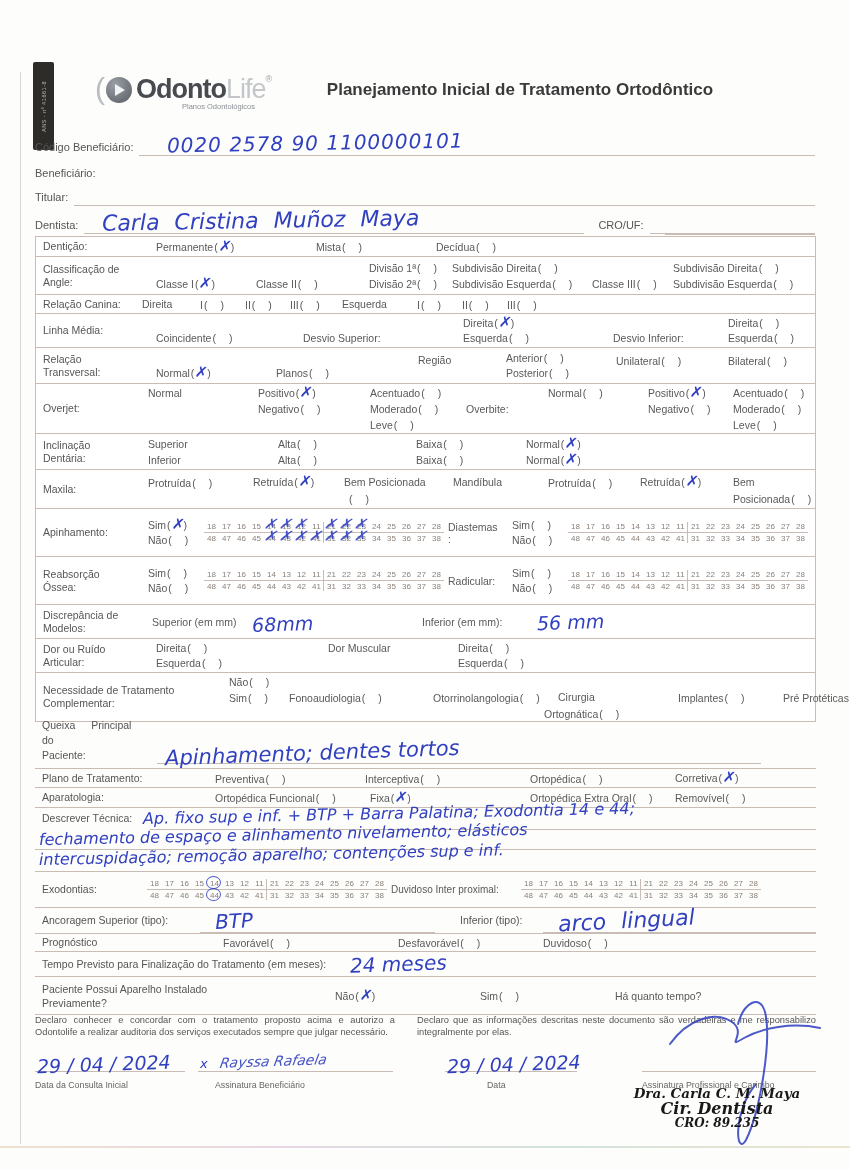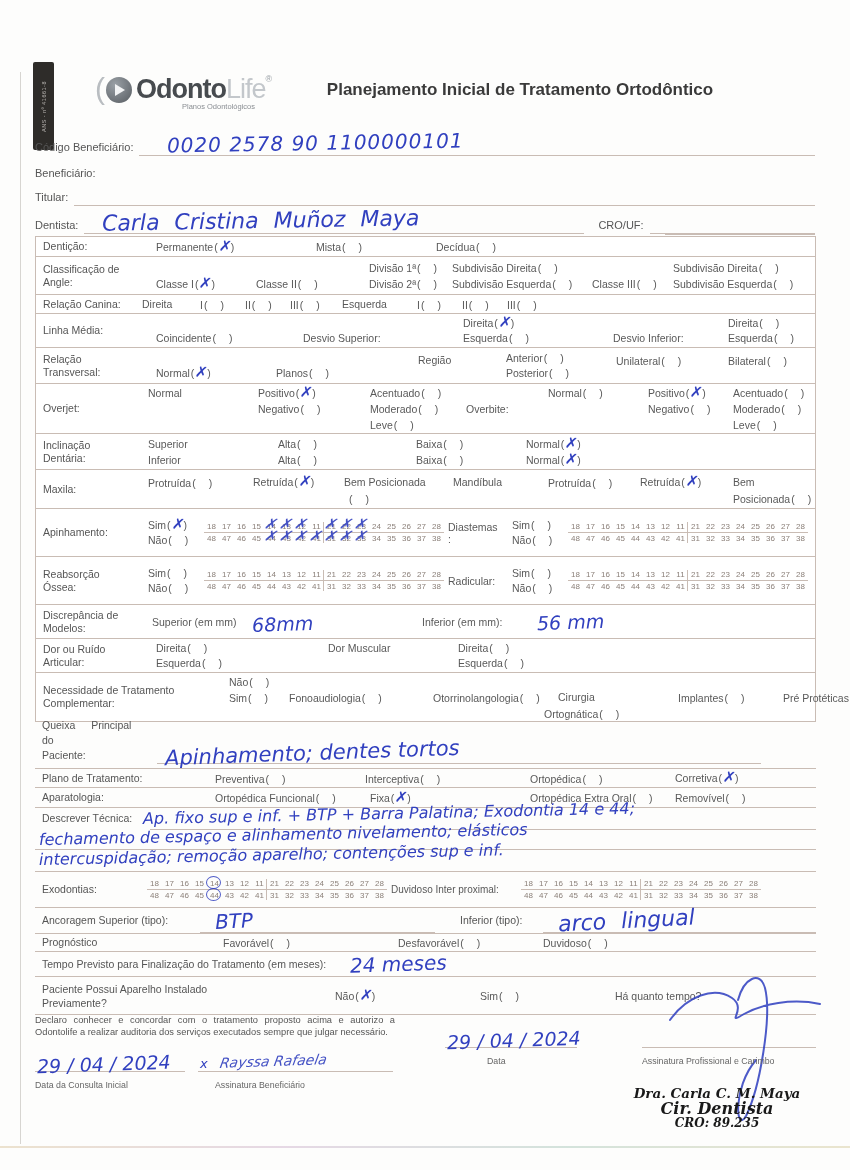--- a/index.html
+++ b/index.html
@@ -1220,20 +1220,21 @@
           <span class="hw sscrib">Rayssa Rafaela</span>
         </div>
       </div>
       <div class="slabels">
         <span class="slab sb1">Data da Consulta Inicial</span>
         <span class="slab sb2">Assinatura Beneficiário</span>
       </div>
     </div>
 
     <div class="fcol fc-r">
+      <div class="decl">Declaro que as informações descritas neste documento são verdadeiras e me responsabilizo integralmente por elas.</div>
       <div class="sigzone">
         <div class="sline sl-date-r">
           <span class="hw sdate">29 / 04 / 2024</span>
         </div>
         <div class="sline sl-sig-r"></div>
         <svg class="sigsvg" width="190" height="160" viewBox="0 0 190 160">
           <path d="M18,52 C35,28 62,18 80,30 C96,41 72,58 92,46 C110,36 140,30 168,36 M86,32 C92,10 108,2 113,20 C120,48 108,120 94,148 C84,166 80,120 104,92" stroke="#2f3fc0" stroke-width="2" fill="none" stroke-linecap="round" opacity="0.9"></path>
         </svg>
       </div>
       <div class="slabels">

